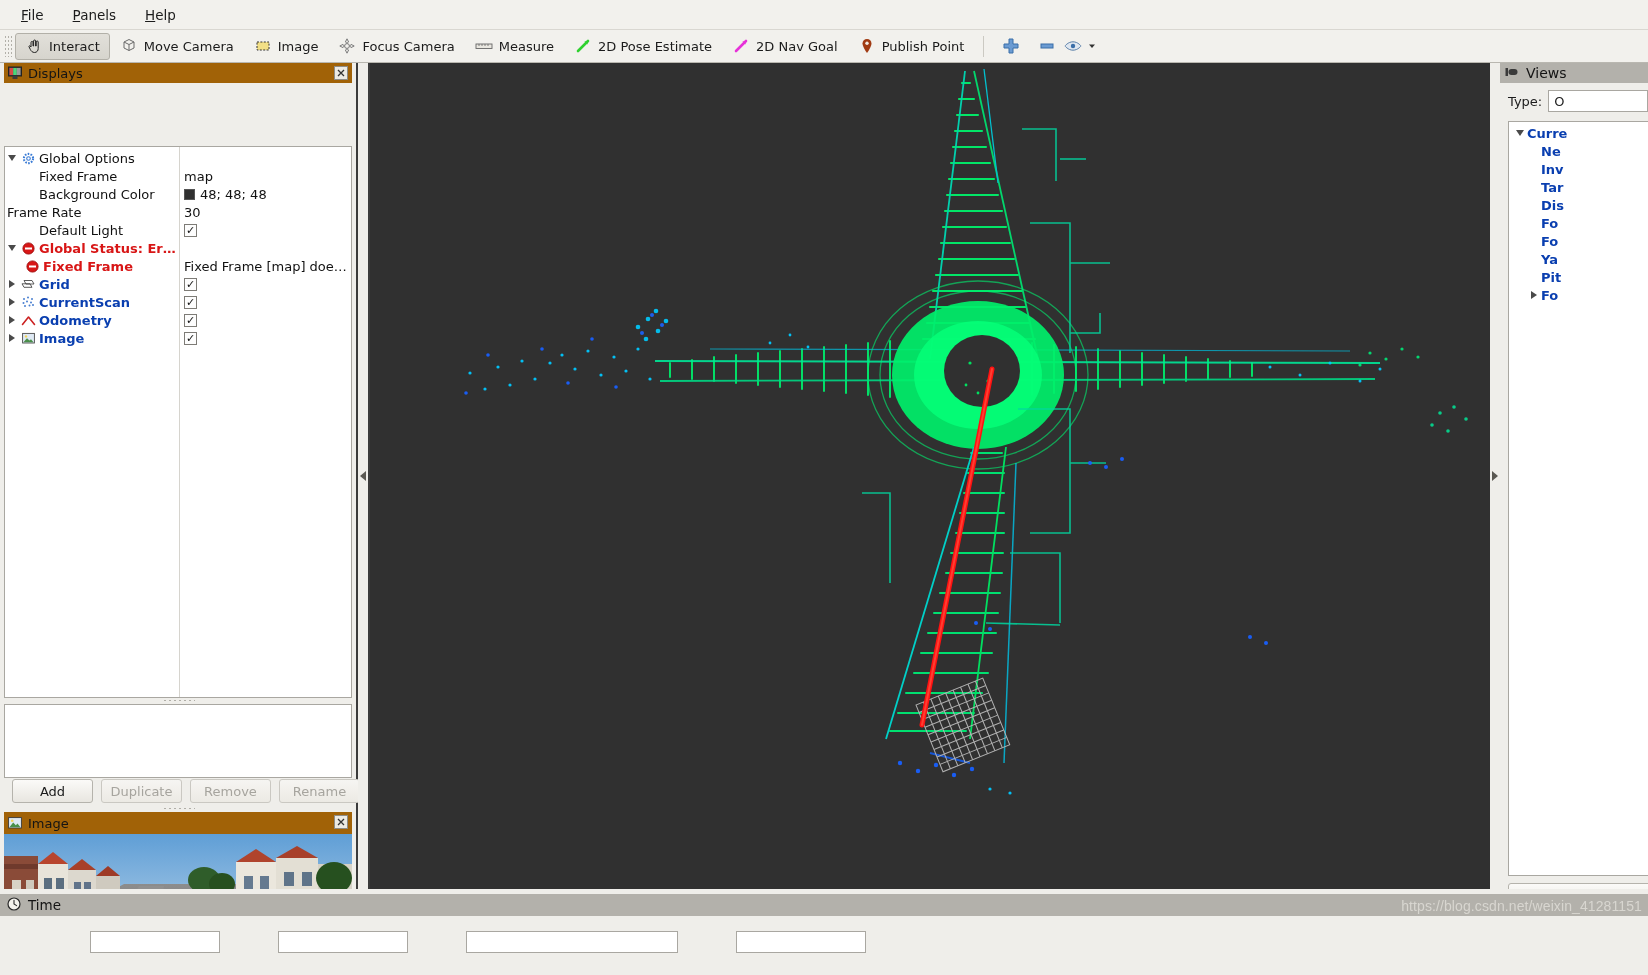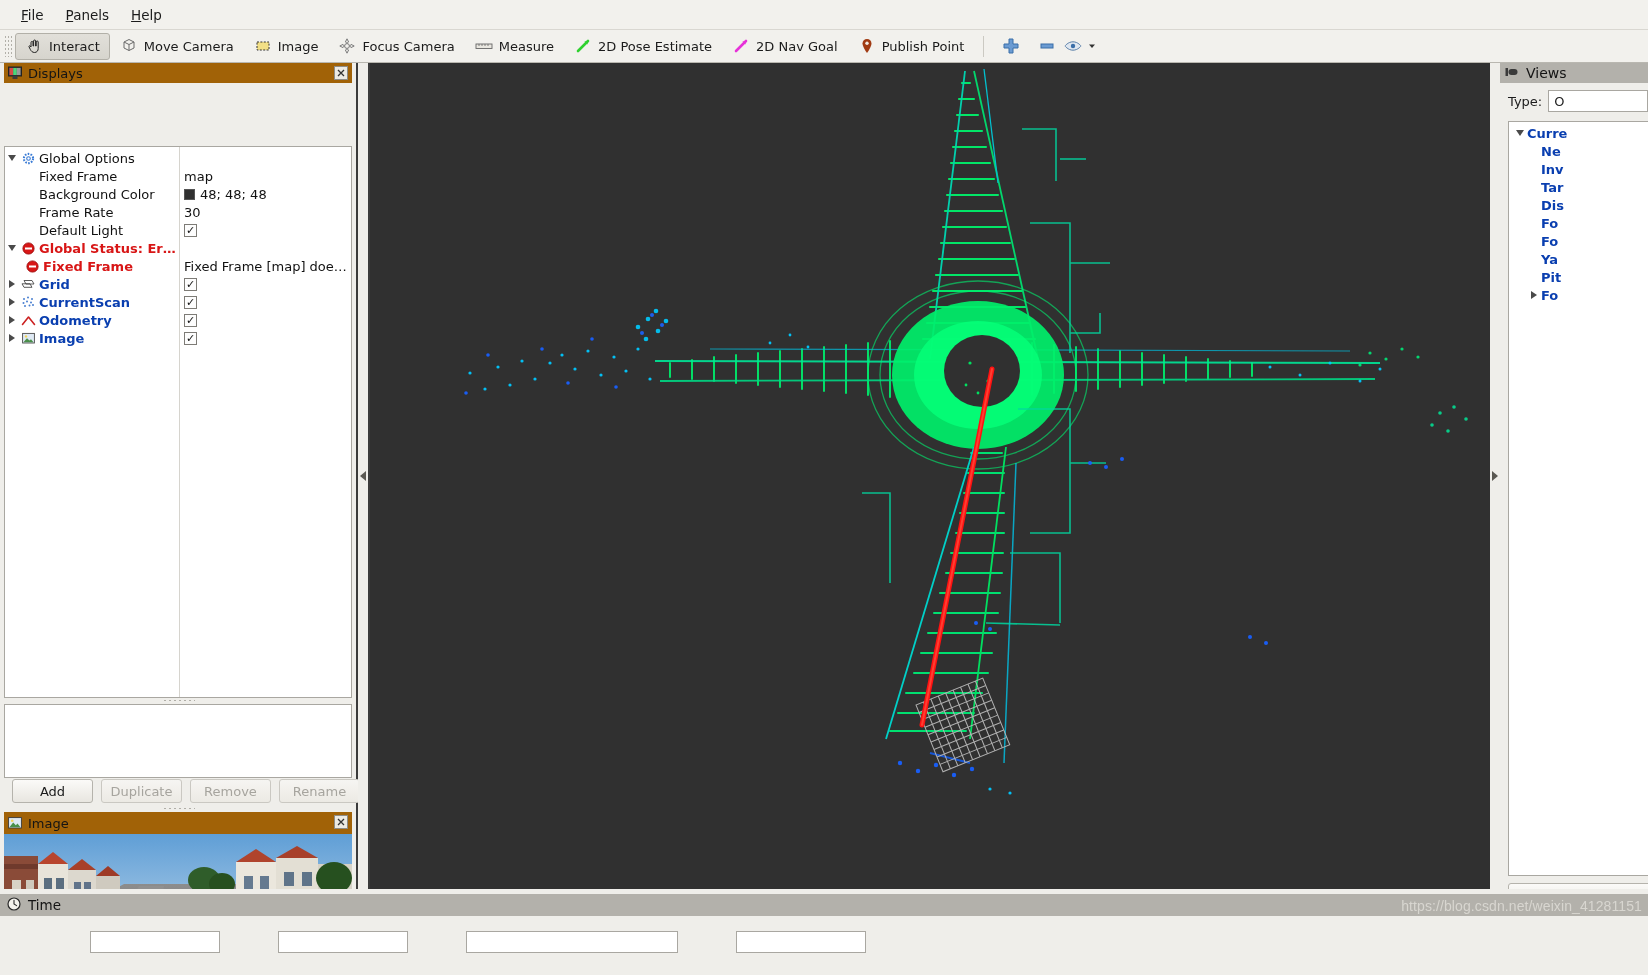--- a/index.html
+++ b/index.html
@@ -19,20 +19,21 @@
   }
 
   
   .menubar {
     position: absolute; left: 0; top: 0;
     width: 1648px; height: 30px;
     background: #f2f1ed;
     display: flex; align-items: center;
     padding-left: 10px;
     border-bottom: 1px solid #d9d7d1;
+    gap: 7px;
   }
   .menubar .menu-item {
     padding: 3px 11px;
     font-size: 13.5px;
     color: #1b1b1b;
     cursor: default;
   }
   .menubar .menu-item u { text-decoration: underline; }
 
   
@@ -505,21 +506,21 @@
         <div class="tree-left" style="padding-left:32px;">
           <span class="t-label plain">Background Color</span>
         </div>
         <div class="tree-right">
           <span class="swatch"></span>
           <span class="val-text">48; 48; 48</span>
         </div>
       </div>
 
       <div class="tree-row">
-        <div class="tree-left" style="padding-left:32px;">
+        <div class="tree-left" style="">
           <span class="t-label plain">Frame Rate</span>
         </div>
         <div class="tree-right">
           <span class="val-text">30</span>
         </div>
       </div>
 
       <div class="tree-row">
         <div class="tree-left" style="padding-left:32px;">
           <span class="t-label plain">Default Light</span>

